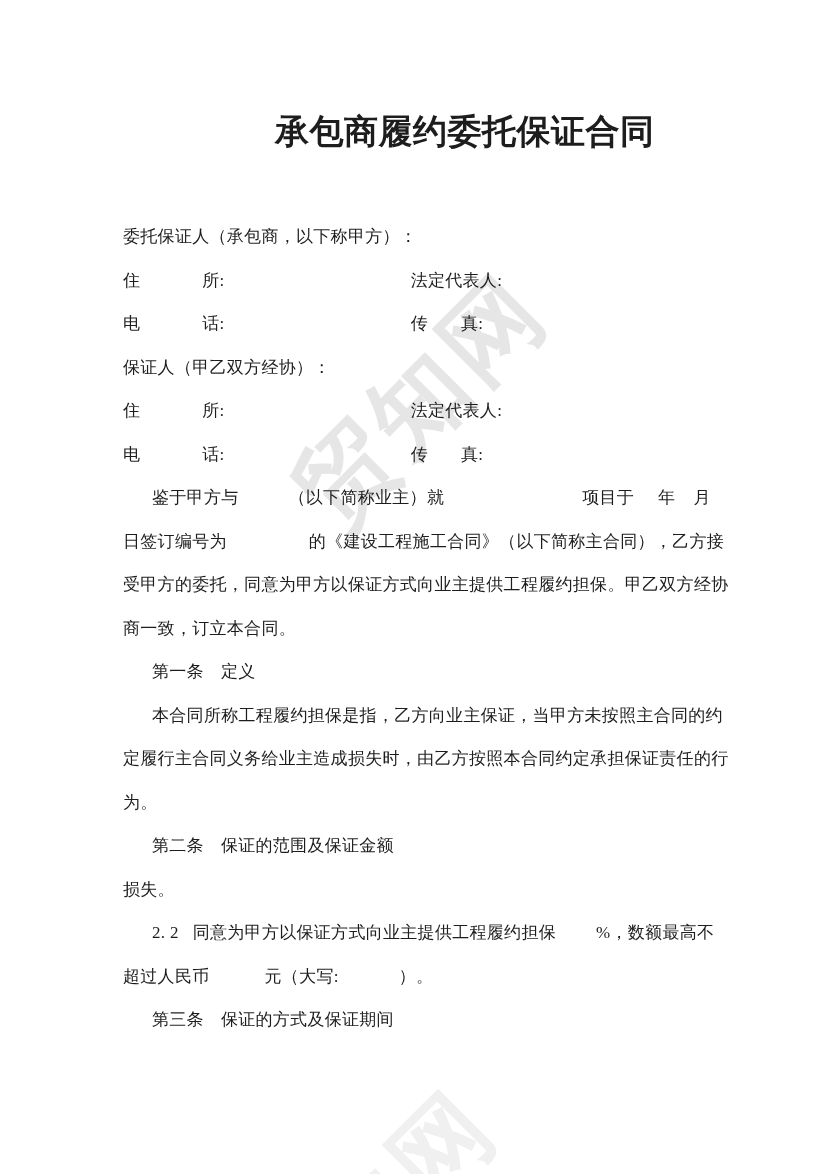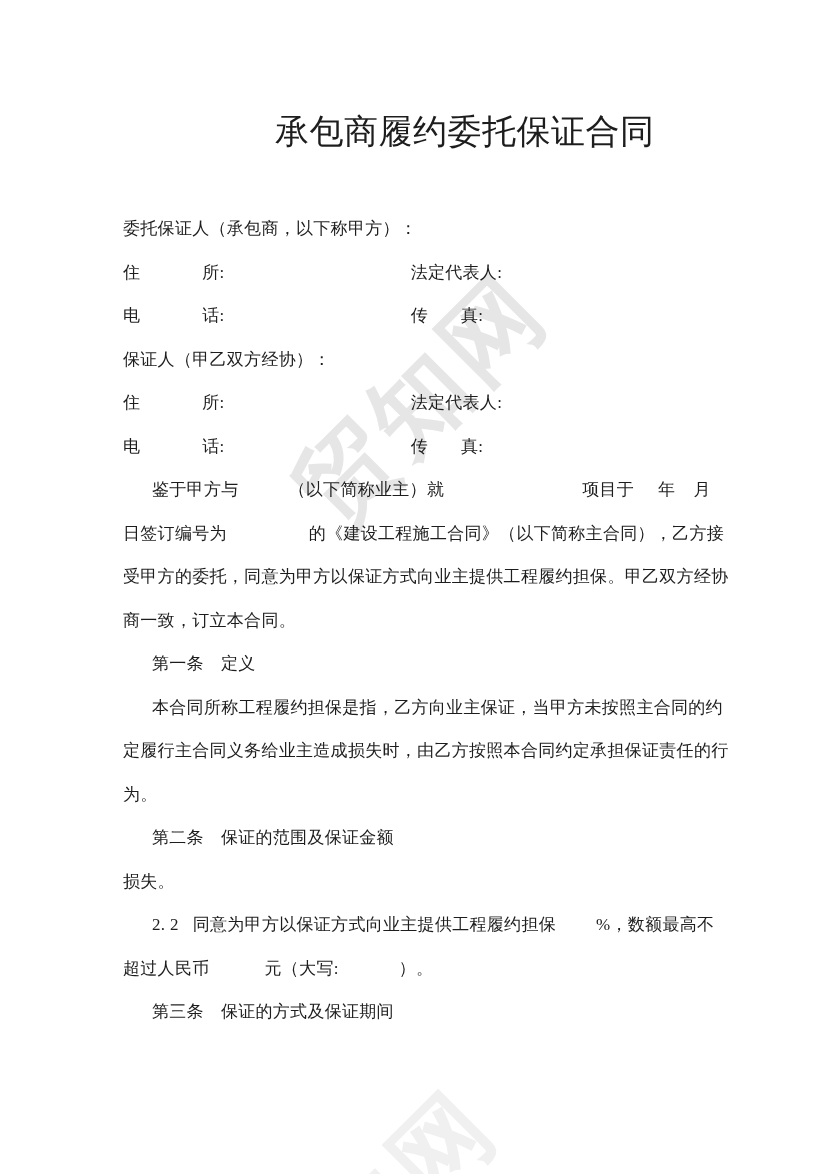--- a/index.html
+++ b/index.html
@@ -42,29 +42,29 @@
     top: 1068px;
     color: #f0f0f0;
   }
   #doc-title {
     position: absolute;
     left: 275px;
     top: 110px;
     height: 44px;
     line-height: 44px;
     font-size: 34px;
-    font-weight: normal;
+    font-weight: bold;
     white-space: nowrap;
     z-index: 1;
     letter-spacing: 0.5px;
   }
   #doc-body {
     position: absolute;
     left: 123px;
-    top: 207px;
+    top: 215px;
     width: 600px;
     z-index: 1;
   }
   .line {
     height: 43.5px;
     line-height: 43.5px;
     font-size: 17px;
     white-space: nowrap;
   }
   .line .gap {

